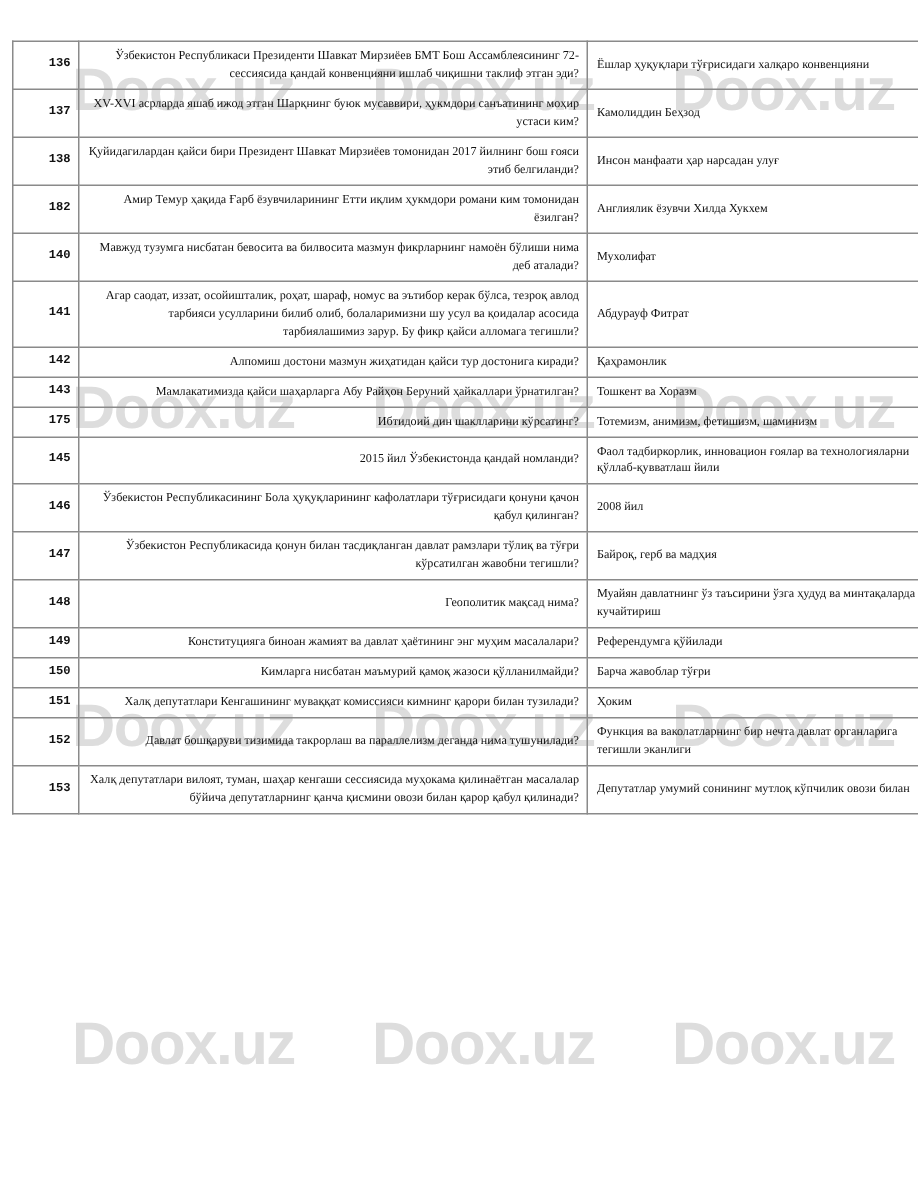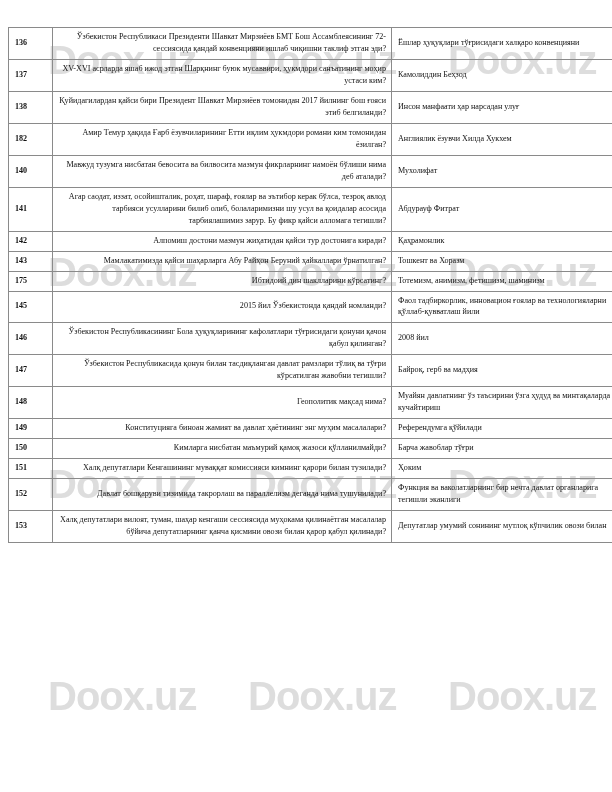--- a/index.html
+++ b/index.html
@@ -51,22 +51,22 @@
     border: 1px solid #8a8a8a;
     padding: 3px 5px 4px 6px;
     vertical-align: middle;
     font-size: 8.1px;
     line-height: 1.48;
     color: #111111;
     background: transparent;
   }
   td.num-cell {
     width: 32px;
-    text-align: left;
-    font-family: Liberation Serif, serif;
+    text-align: right;
+    font-family: Liberation Mono, monospace;
     font-weight: 700;
     font-size: 8.4px;
     padding: 3px 2px;
   }
   td.q-cell {
     width: 327px;
     text-align: right;
   }
   td.a-cell {
     width: 226px;
@@ -113,21 +113,21 @@
         <td class="q-cell">Амир Темур ҳақида Ғарб ёзувчиларининг Етти иқлим ҳукмдори романи ким томонидан ёзилган?</td>
         <td class="a-cell">Англиялик ёзувчи Хилда Хукхем</td>
       </tr>
       <tr>
         <td class="num-cell">140</td>
         <td class="q-cell">Мавжуд тузумга нисбатан бевосита ва билвосита мазмун фикрларнинг намоён бўлиши нима деб аталади?</td>
         <td class="a-cell">Мухолифат</td>
       </tr>
       <tr>
         <td class="num-cell">141</td>
-        <td class="q-cell">Агар саодат, иззат, осойишталик, роҳат, шараф, ғоялар ва эътибор керак бўлса, тезроқ авлод тарбияси усулларини билиб олиб, болаларимизни шу усул ва қоидалар асосида тарбиялашимиз зарур. Бу фикр қайси алломага тегишли?</td>
+        <td class="q-cell">Агар саодат, иззат, осойишталик, роҳат, шараф, номус ва эътибор керак бўлса, тезроқ авлод тарбияси усулларини билиб олиб, болаларимизни шу усул ва қоидалар асосида тарбиялашимиз зарур. Бу фикр қайси алломага тегишли?</td>
         <td class="a-cell">Абдурауф Фитрат</td>
       </tr>
       <tr>
         <td class="num-cell">142</td>
         <td class="q-cell">Алпомиш достони мазмун жиҳатидан қайси тур достонига киради?</td>
         <td class="a-cell">Қаҳрамонлик</td>
       </tr>
       <tr>
         <td class="num-cell">143</td>
         <td class="q-cell">Мамлакатимизда қайси шаҳарларга Абу Райҳон Беруний ҳайкаллари ўрнатилган?</td>

